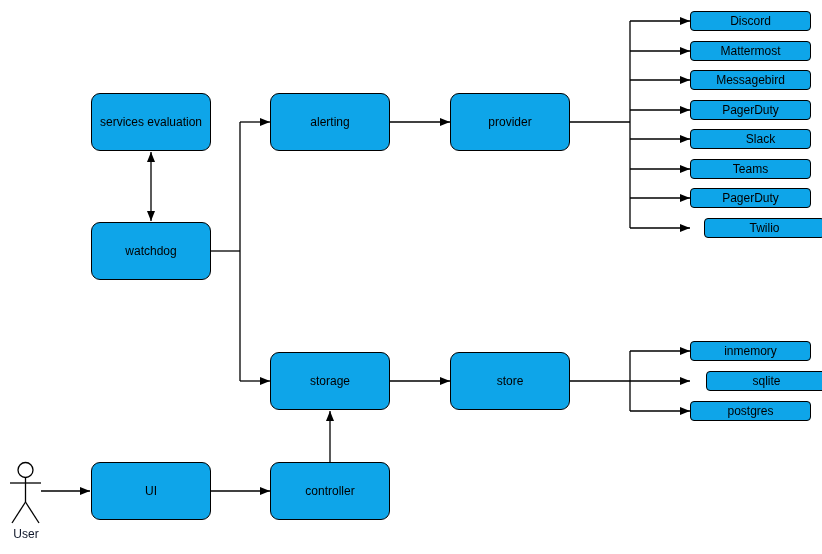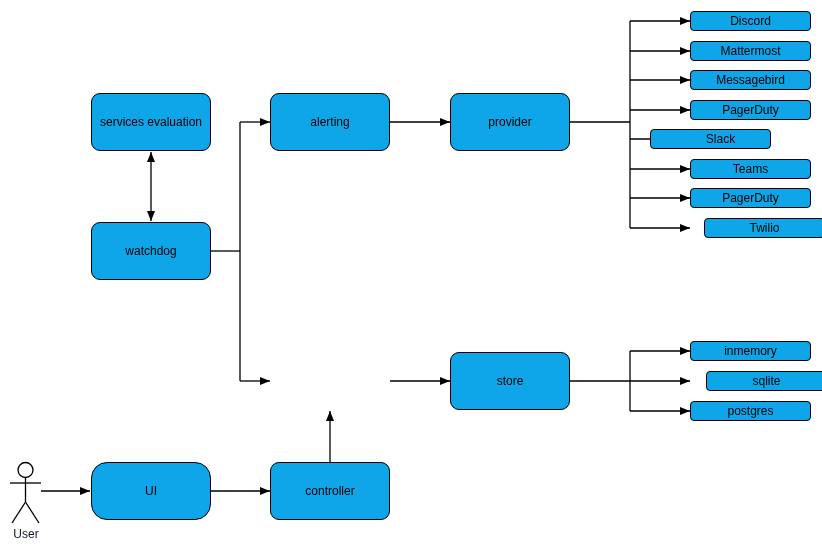--- a/index.html
+++ b/index.html
@@ -122,36 +122,37 @@
   </svg>
 
   <div class="node big" style="left:91px; top:93px;">services evaluation</div>
 
   <div class="node big" style="left:91px; top:222px;">watchdog</div>
 
   <div class="node big" style="left:270px; top:93px;">alerting</div>
 
   <div class="node big" style="left:450px; top:93px;">provider</div>
 
+  <div class="node big" style="left:270px; top:352px;">storage</div>
 
   <div class="node big" style="left:450px; top:352px;">store</div>
 
-  <div class="node big" style="left:91px; top:462px;border-radius:16px;">UI</div>
+  <div class="node big" style="left:91px; top:462px;">UI</div>
 
   <div class="node big" style="left:270px; top:462px;">controller</div>
 
   <div class="node leaf" style="left:690px; top:11px;">Discord</div>
 
   <div class="node leaf" style="left:690px; top:41px;">Mattermost</div>
 
   <div class="node leaf" style="left:690px; top:70px;">Messagebird</div>
 
   <div class="node leaf" style="left:690px; top:100px;">PagerDuty</div>
 
-  <div class="node leaf" style="left:650px; top:129px;padding-left:20px;">Slack</div>
+  <div class="node leaf" style="left:690px; top:129px;padding-left:20px;">Slack</div>
 
   <div class="node leaf" style="left:690px; top:159px;">Teams</div>
 
   <div class="node leaf" style="left:690px; top:188px;">PagerDuty</div>
 
   <div class="node leaf" style="left:704px; top:218px;">Twilio</div>
 
   <div class="node leaf" style="left:690px; top:341px;">inmemory</div>
 
   <div class="node leaf" style="left:706px; top:371px;">sqlite</div>

